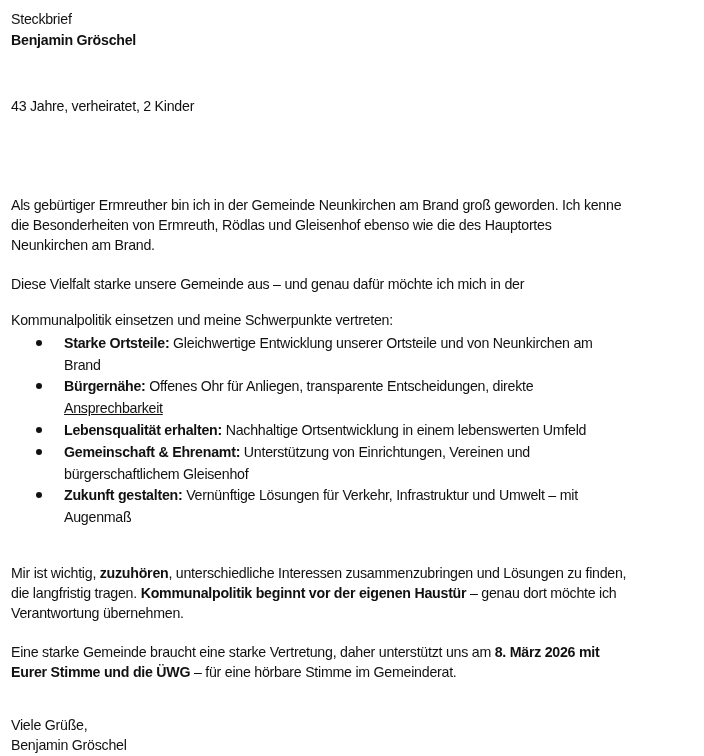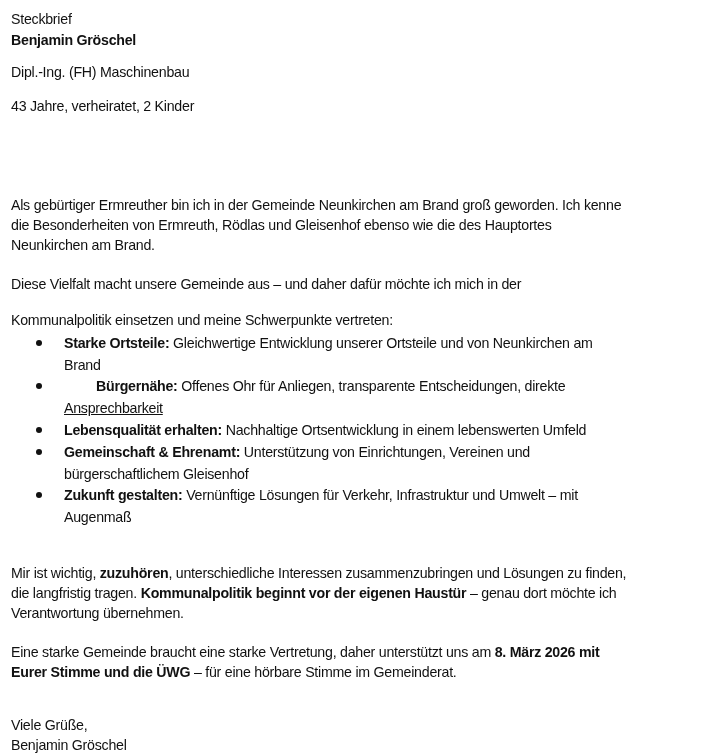--- a/index.html
+++ b/index.html
@@ -19,44 +19,43 @@
   }
   .li-line { position: absolute; left: 64px; white-space: nowrap; line-height: 20px; }
 </style>
 </head>
 <body>
 
 <div class="page">
 
   <div class="line" style="top:9px;">Steckbrief</div>
   <div class="line b" style="top:30px;">Benjamin Gröschel</div>
-  <div class="line" style="top:62px;">Dipl.-Ing. (FH) Maschinenbau</div>
   <div class="line" style="top:96px;">43 Jahre, verheiratet, 2 Kinder</div>
 
 
   <div>
     <div class="line" style="top:195px;">Als gebürtiger Ermreuther bin ich in der Gemeinde Neunkirchen am Brand groß geworden. Ich kenne</div>
     <div class="line" style="top:215px;">die Besonderheiten von Ermreuth, Rödlas und Gleisenhof ebenso wie die des Hauptortes</div>
     <div class="line" style="top:235px;">Neunkirchen am Brand.</div>
   </div>
 
   <div>
-    <div class="line" style="top:274px;">Diese Vielfalt macht unsere Gemeinde aus – und daher dafür möchte ich mich in der</div>
+    <div class="line" style="top:274px;">Diese Vielfalt starke unsere Gemeinde aus – und genau dafür möchte ich mich in der</div>
     <div class="line" style="top:310px;">Kommunalpolitik einsetzen und meine Schwerpunkte vertreten:</div>
   </div>
 
   <div>
     <div>
       <span class="bullet-dot" style="top:340px;"></span>
       <div class="li-line" style="top:333px;"><span class="b">Starke Ortsteile:</span><span> Gleichwertige Entwicklung unserer Ortsteile und von Neunkirchen am</span></div>
       <div class="li-line" style="top:355px;">Brand</div>
     </div>
     <div>
       <span class="bullet-dot" style="top:383px;"></span>
-      <div class="li-line" style="top:376px;margin-left:32px;"><span class="b">Bürgernähe:</span><span> Offenes Ohr für Anliegen, transparente Entscheidungen, direkte</span></div>
+      <div class="li-line" style="top:376px;"><span class="b">Bürgernähe:</span><span> Offenes Ohr für Anliegen, transparente Entscheidungen, direkte</span></div>
       <div class="li-line" style="top:398px;text-decoration:underline;">Ansprechbarkeit</div>
     </div>
     <div>
       <span class="bullet-dot" style="top:427px;"></span>
       <div class="li-line" style="top:420px;"><span class="b">Lebensqualität erhalten:</span><span> Nachhaltige Ortsentwicklung in einem lebenswerten Umfeld</span></div>
     </div>
     <div>
       <span class="bullet-dot" style="top:449px;"></span>
       <div class="li-line" style="top:442px;"><span class="b">Gemeinschaft &amp; Ehrenamt:</span><span> Unterstützung von Einrichtungen, Vereinen und</span></div>
       <div class="li-line" style="top:464px;">bürgerschaftlichem Gleisenhof</div>

